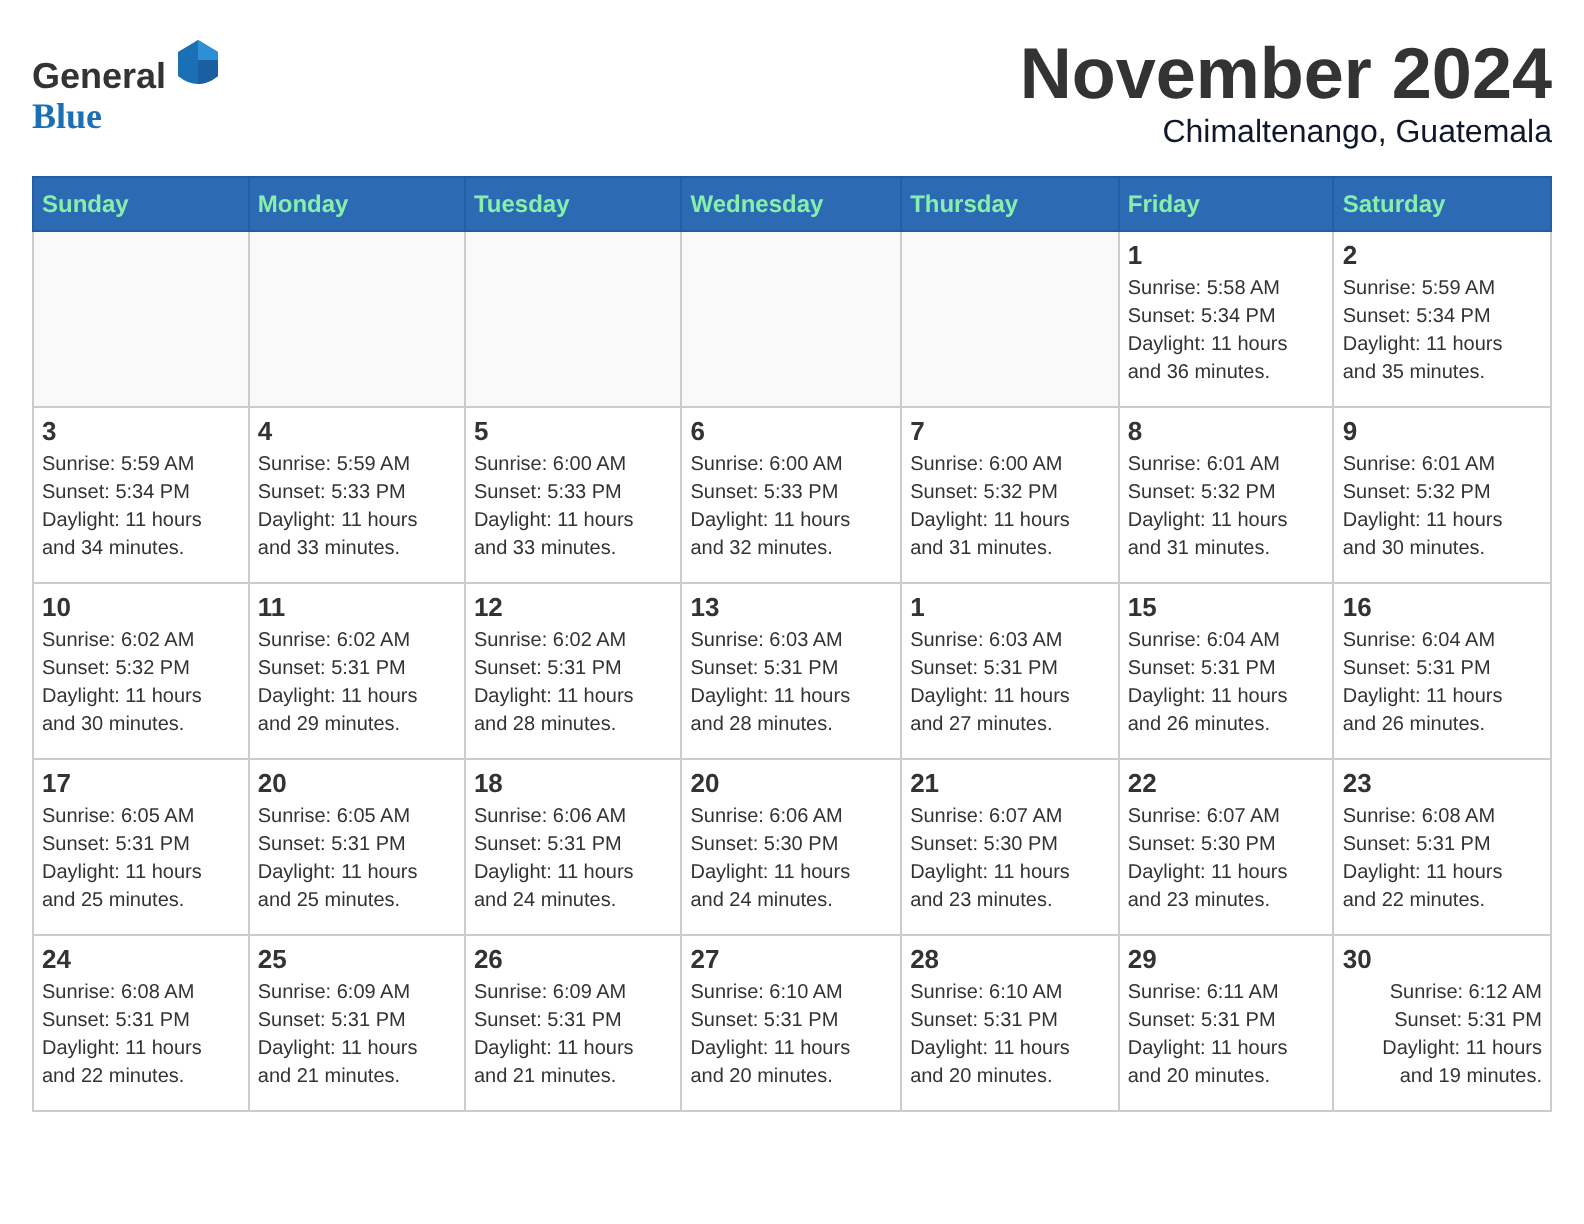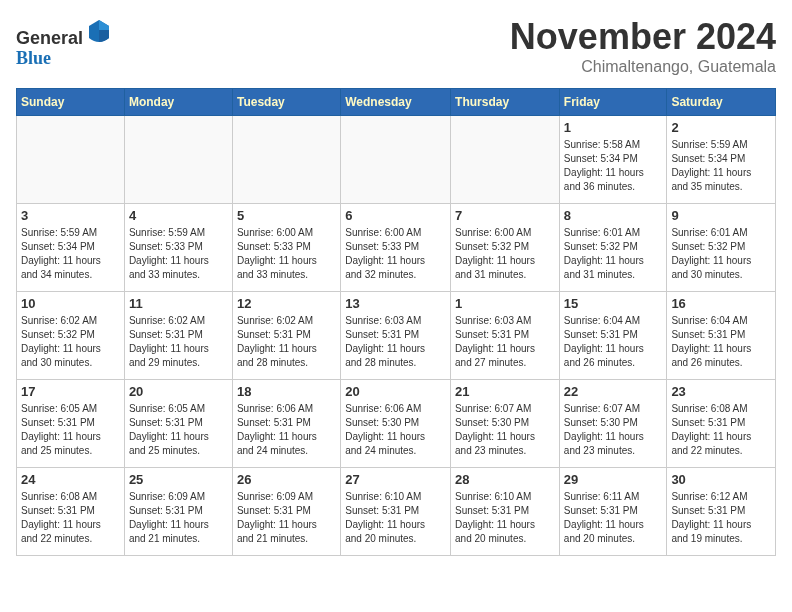--- a/index.html
+++ b/index.html
@@ -35,30 +35,30 @@
     .title-section {
       text-align: right;
     }
     .month-title {
       font-size: 36px;
       font-weight: bold;
       color: #333;
     }
     .location {
       font-size: 16px;
-      color: #737373;
+      color: #0f172a;
     }
     .calendar {
       width: 100%;
       border-collapse: collapse;
       border: 1px solid #ccc;
     }
     .calendar th {
       background-color: #2d6ab4;
-      color: #fef9c3;
+      color: #86efac;
       font-size: 12px;
       font-weight: bold;
       padding: 6px 4px;
       text-align: left;
       border: 1px solid #2060a0;
     }
     .calendar td {
       border: 1px solid #ccc;
       vertical-align: top;
       padding: 4px;
@@ -331,20 +331,20 @@
         </td>
         <td>
           <span class="day-num">29</span>
           <div class="day-info" style="white-space: pre-line;">Sunrise: 6:11 AM
 Sunset: 5:31 PM
 Daylight: 11 hours
 and 20 minutes.</div>
         </td>
         <td>
           <span class="day-num">30</span>
-          <div class="day-info" style="white-space: pre-line;">Sunrise: 6:12 AM
+          <div class="day-info" style="white-space: pre-line; text-align: right;">Sunrise: 6:12 AM
 Sunset: 5:31 PM
 Daylight: 11 hours
 and 19 minutes.</div>
         </td>
       </tr>
     </tbody>
 </table>
 
 </body></html>

